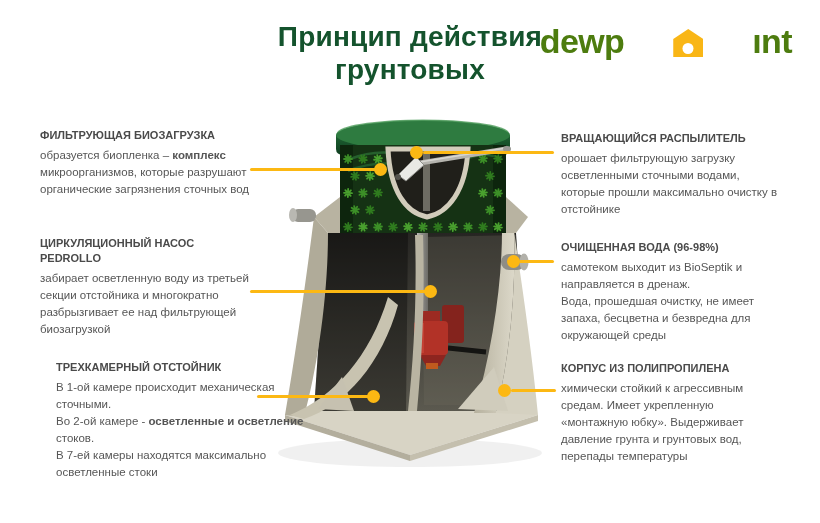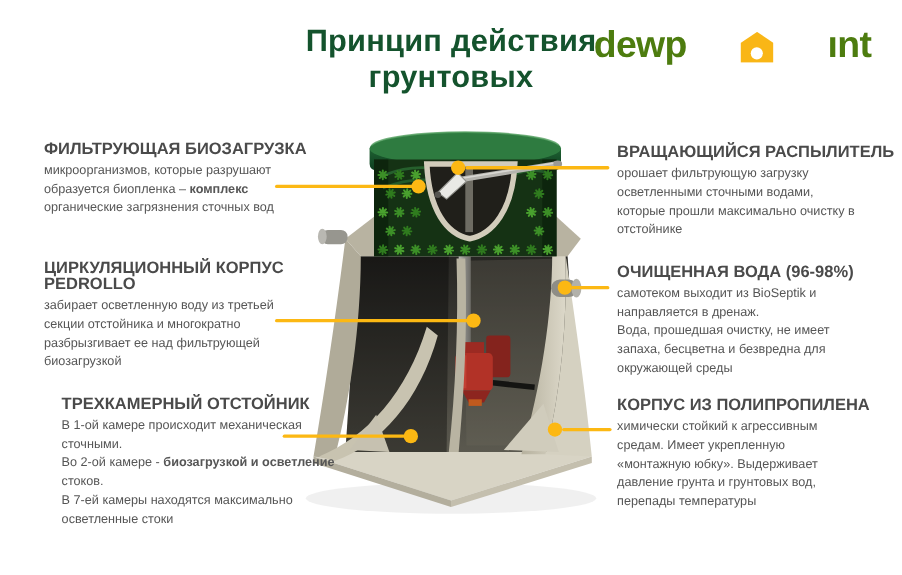--- a/index.html
+++ b/index.html
@@ -20,21 +20,21 @@
   .logo-house{
     display:inline-block;width:30px;height:28px;background:#f9b616;position:relative;
     clip-path:polygon(50% 0,100% 36%,100% 100%,0 100%,0 36%);margin:5px 1px 0 1px;
   }
   .logo-house::after{
     content:"";position:absolute;left:50%;bottom:3px;transform:translateX(-50%);
     width:11px;height:11px;border-radius:50%;background:#ffffff;
   }
   
   .ann{position:absolute;width:268px}
-  .ann-title{font-size:15px;font-weight:bold;color:#4a4a4a;line-height:15px;margin-bottom:4px}
+  .ann-title{font-size:11px;font-weight:bold;color:#4a4a4a;line-height:15px;margin-bottom:4px}
   .ann-body{font-size:11.5px;color:#565656;line-height:17px}
   .ann-body div{white-space:nowrap}
   .ann-body .b{font-weight:bold}
   #ann-l1{left:40px;top:128px}
   #ann-l2{left:40px;top:236px}
   #ann-l3{left:56px;top:360px}
   #ann-r1{left:561px;top:131px}
   #ann-r2{left:561px;top:240px}
   #ann-r3{left:561px;top:361px}
   
@@ -202,45 +202,45 @@
 <div class="cl" id="cl-r2"></div>
 <div class="cd" id="cd-r2"></div>
 <div class="cl" id="cl-r3"></div>
 <div class="cd" id="cd-r3"></div>
 
 <div class="ann" id="ann-l1">
     <div class="ann-title">
       <div>ФИЛЬТРУЮЩАЯ БИОЗАГРУЗКА</div>
     </div>
     <div class="ann-body">
+      <div><span>образуется биопленка – </span><span class="b">комплекс</span></div>
       <div><span>микроорганизмов, которые разрушают</span></div>
-      <div><span>образуется биопленка – </span><span class="b">комплекс</span></div>
       <div><span>органические загрязнения сточных вод</span></div>
     </div>
   </div>
 <div class="ann" id="ann-l2">
     <div class="ann-title">
-      <div>ЦИРКУЛЯЦИОННЫЙ КОРПУС</div>
+      <div>ЦИРКУЛЯЦИОННЫЙ НАСОС</div>
       <div>PEDROLLO</div>
     </div>
     <div class="ann-body">
       <div><span>забирает осветленную воду из третьей</span></div>
       <div><span>секции отстойника и многократно</span></div>
       <div><span>разбрызгивает ее над фильтрующей</span></div>
       <div><span>биозагрузкой</span></div>
     </div>
   </div>
 <div class="ann" id="ann-l3">
     <div class="ann-title">
       <div>ТРЕХКАМЕРНЫЙ ОТСТОЙНИК</div>
     </div>
     <div class="ann-body">
       <div><span>В 1-ой камере происходит механическая</span></div>
       <div><span>сточными.</span></div>
-      <div><span>Во 2-ой камере - </span><span class="b">биозагрузкой и осветление</span></div>
+      <div><span>Во 2-ой камере - </span><span class="b">осветленные и осветление</span></div>
       <div><span>стоков.</span></div>
       <div><span>В 7-ей камеры находятся максимально</span></div>
       <div><span>осветленные стоки</span></div>
     </div>
   </div>
 <div class="ann" id="ann-r1">
     <div class="ann-title">
       <div>ВРАЩАЮЩИЙСЯ РАСПЫЛИТЕЛЬ</div>
     </div>
     <div class="ann-body">

